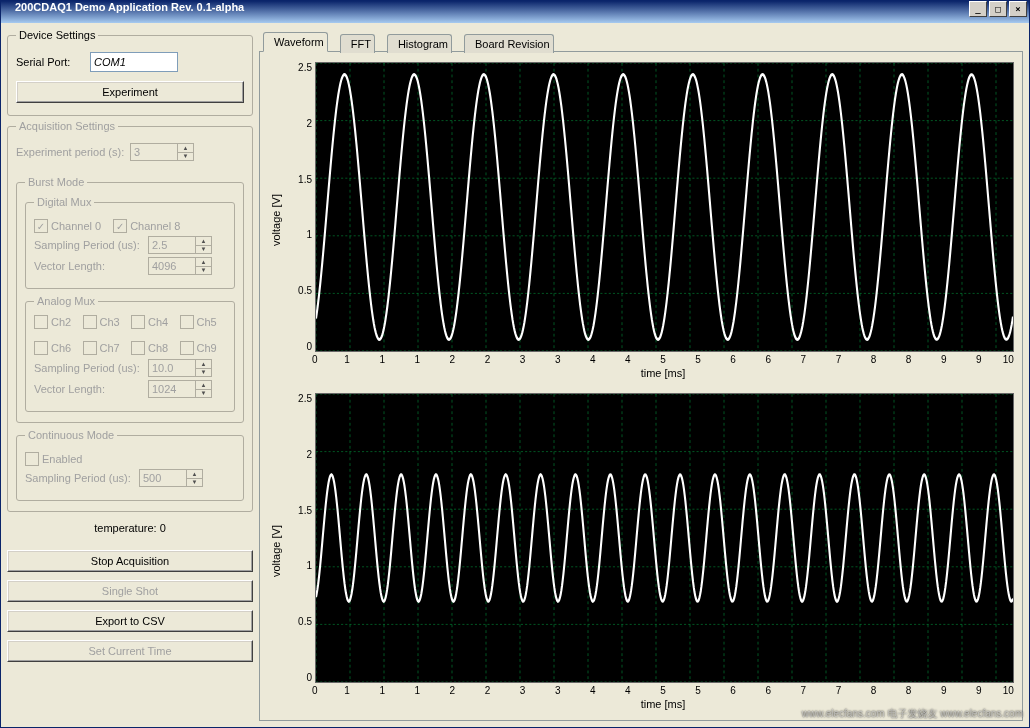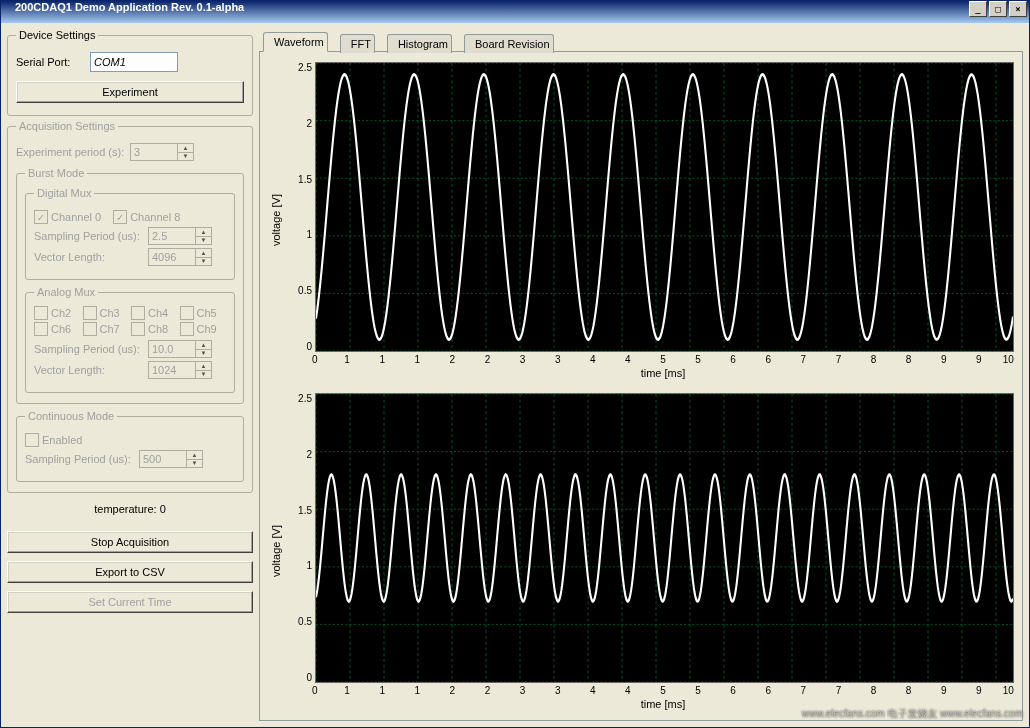--- a/index.html
+++ b/index.html
@@ -105,21 +105,21 @@
   .full-btn { width: 100%; margin: 2px 0; }
 
   .checkbox { display: inline-flex; align-items: center; gap: 3px; margin-right: 8px; }
   .checkbox .box {
     width: 12px; height: 12px; background: #fff; border: 1px solid #7F9DB9;
     display:flex; align-items:center; justify-content:center; font-size: 10px; color:#000;
   }
   .checkbox.disabled .box { background:#ECE9D8; color:#A0A0A0; border-color:#B0ADA0; }
   .checkbox.disabled span { color:#A0A0A0; }
 
-  .mux-grid { display:grid; grid-template-columns: repeat(4, 1fr); gap: 2px 2px; margin-bottom: 4px; }
+  .mux-grid { display:grid; grid-template-columns: repeat(4, 1fr); gap: 12px 2px; margin-bottom: 4px; }
 
   .temp-row { text-align: center; margin: 6px 0 10px 0; }
 
   
   .tabbar { display:flex; align-items:flex-end; height: 22px; padding-left: 4px; }
   .tab {
     padding: 3px 3px 3px 10px;
     background: #ECE9D8;
     border: 1px solid #919B9C;
     border-bottom: none;
@@ -201,21 +201,21 @@
           <label class="disabled" style="width:110px">Experiment period (s):</label>
           <div class="spinner disabled">
             <input disabled="" value="3" style="">
             <div class="spin-btns">
                 <div>▲</div>
                 <div>▼</div>
               </div>
           </div>
         </div>
 
-        <fieldset class="group" style="margin-top:6px">
+        <fieldset class="group" style="margin-top:15px">
           <legend class="disabled">Burst Mode</legend>
 
           <fieldset class="group">
             <legend class="disabled">Digital Mux</legend>
             <div class="row">
               <label class="checkbox disabled">
                 <span class="box">✓</span>
                   <span>Channel 0</span>
               </label>
               <label class="checkbox disabled">
@@ -321,20 +321,21 @@
                   <div>▼</div>
                 </div>
             </div>
           </div>
         </fieldset>
       </fieldset>
 
       <div class="temp-row">temperature: 0</div>
 
       <button class="btn full-btn">Stop Acquisition</button>
+      <button class="btn full-btn" disabled="">Single Shot</button>
       <button class="btn full-btn">Export to CSV</button>
       <button class="btn full-btn" disabled="">Set Current Time</button>
     </div>
 
     <div class="right-panel">
       <div class="tabbar" id="tabbar">
           <div class="tab active">Waveform</div>
           <div class="tab">FFT</div>
           <div class="tab">Histogram</div>
           <div class="tab">Board Revision</div>

